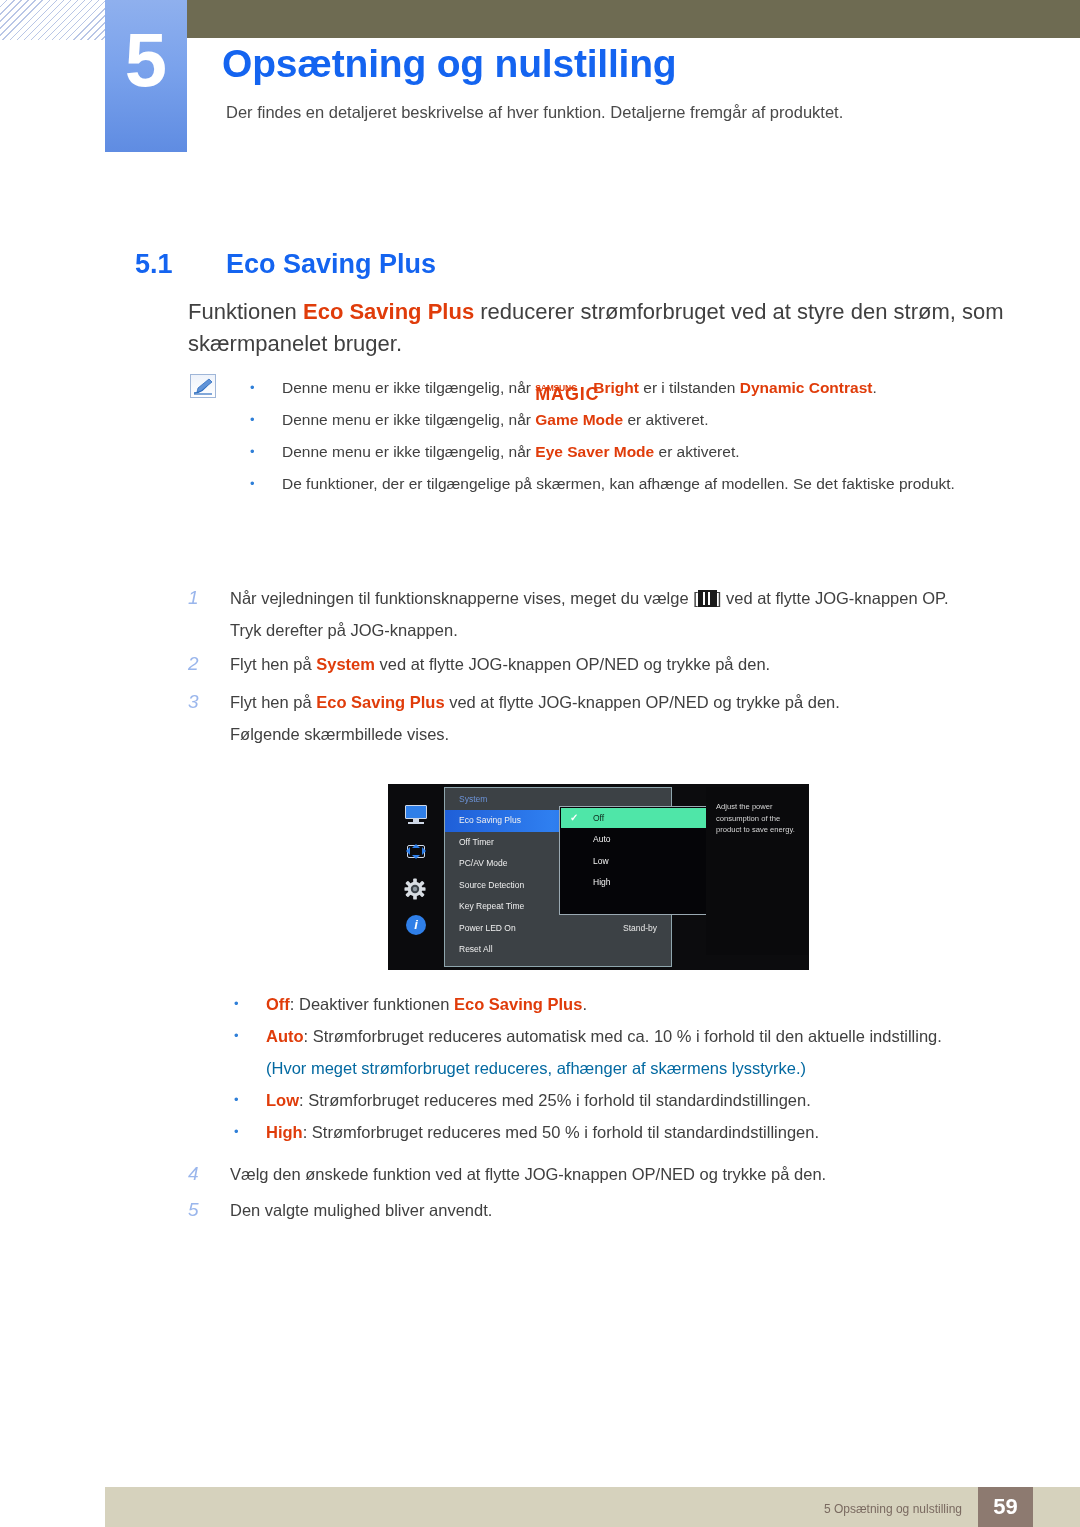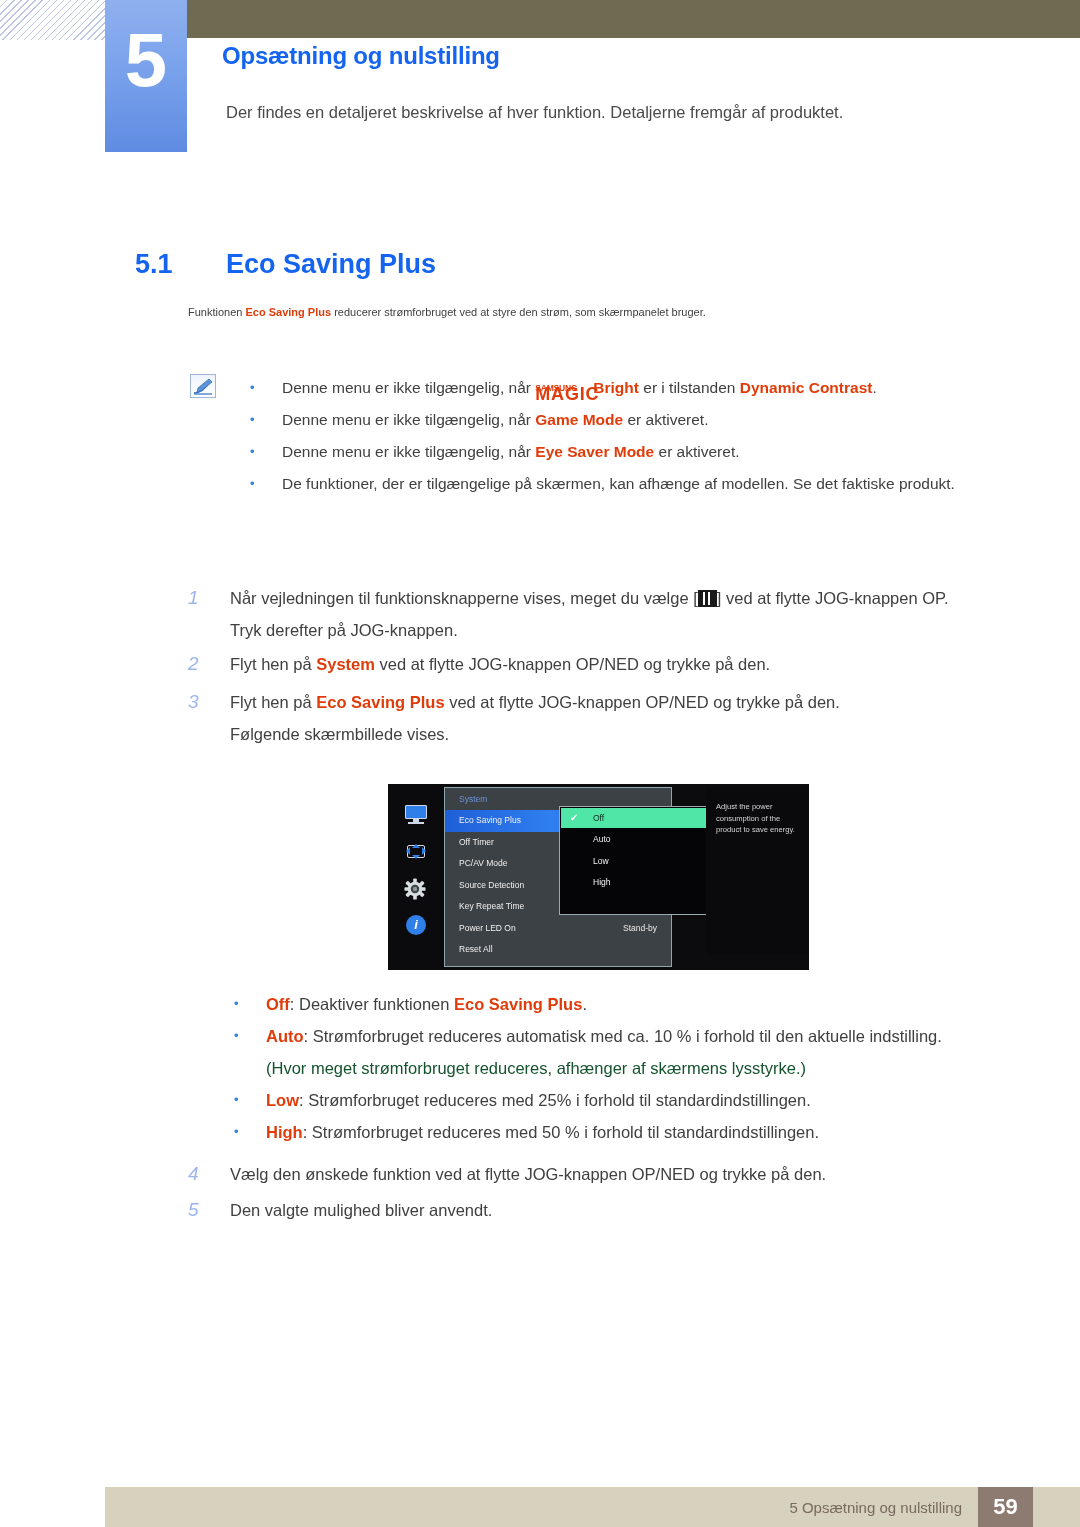--- a/index.html
+++ b/index.html
@@ -29,21 +29,21 @@
   .chapnum {
     position: absolute; left: 105px; top: 0px; width: 82px; height: 152px;
     background: linear-gradient(to bottom, #8fb0ee 0%, #7aa2ec 45%, #5f8ce2 100%);
     color: #ffffff;
     font-size: 76px; font-weight: bold; line-height: 1;
     display: flex; align-items: flex-start; justify-content: center;
     padding-top: 22px;
   }
   .chaptitle {
     position: absolute; left: 222px; top: 42px;
-    font-size: 24px; font-weight: bold; color: #1464f0;
+    font-size: 39px; font-weight: bold; color: #1464f0;
     letter-spacing: -0.2px;
   }
   .chapsub {
     position: absolute; left: 226px; top: 103px;
     font-size: 16.5px; color: #4a4a4a;
   }
 
   
   .sec-h1 {
     position: absolute; left: 105px; top: 218px;
@@ -53,21 +53,21 @@
   .sec-h1 .num { display: inline-block; width: 91px; }
   .sec-h2 {
     position: absolute; left: 188px; top: 533px;
     font-size: 20px; font-weight: bold; color: #1464f0;
     white-space: pre;
   }
   .sec-h2 .num { display: inline-block; width: 66px; }
 
   
   .body-p {
-    position: absolute; left: 188px; font-size: 11px; line-height: 32px;
+    position: absolute; left: 188px; font-size: 22px; line-height: 32px;
     color: #404040; width: 830px;
   }
   .hl { color: #e03c0a; font-weight: bold; }
 
   
   .note-icon {
     position: absolute; left: 190px; top: 374px; width: 26px; height: 24px;
     background: linear-gradient(to bottom,#eef3fb 0%, #ffffff 100%);
     border: 1px solid #9fb6d8;
     overflow: hidden;
@@ -210,30 +210,30 @@
   
   .opt-list { position: absolute; left: 232px; width: 800px; }
   .opt-item {
     position: relative; font-size: 16.5px; line-height: 32px; color: #404040;
     padding-left: 34px;
   }
   .opt-item:before {
     content: "\2022"; position: absolute; left: 2px; top: 0;
     color: #2f7fd8; font-size: 13px;
   }
-  .opt-sub { margin-left: 34px; font-size: 16.5px; line-height: 32px; color:#14532d; }
+  .opt-sub { margin-left: 34px; font-size: 16.5px; line-height: 32px; color:#0369a1; }
 
   
   .footer-bar {
     position: absolute; left: 105px; bottom: 0px; right: 0; height: 40px;
     background: #d6d2bd;
   }
   .footer-txt {
     position: absolute; right: 118px; bottom: 11px;
-    font-size: 15px; color: #7a6a60;
+    font-size: 12px; color: #7a6a60;
   }
   .footer-num {
     position: absolute; right: 47px; bottom: 0px; width: 55px; height: 40px;
     background: #8d7a70; color: #ffffff;
     font-size: 22px; font-weight: bold;
     display: flex; align-items: center; justify-content: center;
   }
 </style>
 </head>
 <body>

